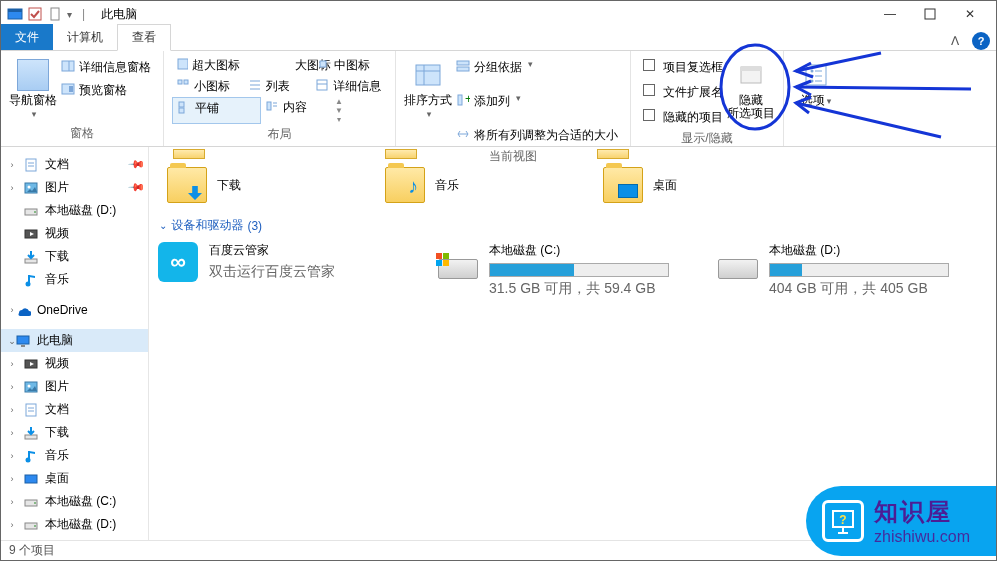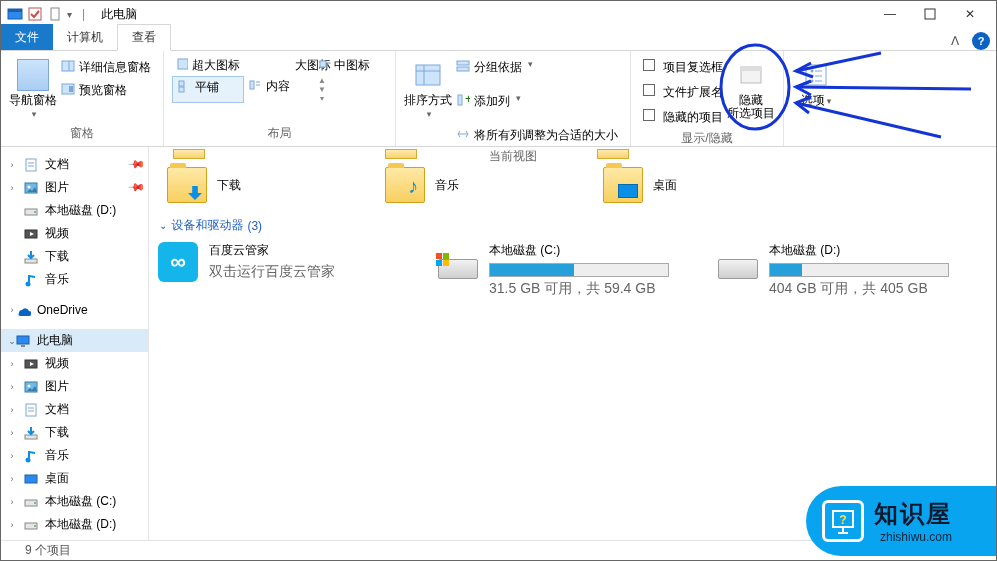--- a/index.html
+++ b/index.html
@@ -66,31 +66,31 @@
   .hdd { width:40px; height:20px; background:linear-gradient(#f2f2f2,#cfcfcf); border:1px solid #999; border-radius:2px; margin-top:14px;}
   .devinfo { flex:1; }
   .devname { margin-bottom:4px; }
   .bar { height:14px; border:1px solid #aaa; background:#eee; position:relative; margin-bottom:3px; width:180px;}
   .barfill { position:absolute; left:0; top:0; bottom:0; background:#26a0da; }
   .devfree { color:#666; font-size:14px;}
   
   .cloud-icon { width:40px; height:40px; background:#13b5ea; border-radius:6px; display:flex; align-items:center; justify-content:center; color:#fff; font-size:22px; font-weight:bold;}
   
   
-  .status { position:absolute; bottom:0; left:0; right:0; height:20px; border-top:1px solid #e4e4e4; display:flex; align-items:center; padding:0 24px; color:#555;}
+  .status { position:absolute; bottom:0; left:0; right:0; height:20px; border-top:1px solid #e4e4e4; display:flex; align-items:center; padding:0 8px; color:#555;}
   
   
   .anno { position:absolute; pointer-events:none; z-index:50; }
   
   
   .watermark { position:absolute; right:0; bottom:4px; width:190px; height:70px; background:#08a4f0; border-radius:40px 0 0 40px; display:flex; align-items:center; gap:10px; padding-left:16px; z-index:40;}
   .watermark .wicon { width:42px; height:42px; border:3px solid #fff; border-radius:6px; display:flex; align-items:center; justify-content:center;}
-  .watermark .wtxt { color:#0f172a; }
+  .watermark .wtxt { color:#4c1d95; }
   .watermark .wtxt .big { font-size:24px; font-weight:bold; letter-spacing:2px;}
-  .watermark .wtxt .small { font-size:12px; text-align:right; opacity:.9;}
+  .watermark .wtxt .small { font-size:16px; text-align:right; opacity:.9;}
 </style>
 </head>
 <body>
 
 <div class="titlebar">
   <div class="left">
     <span class="qat-icon">
       <svg width="16" height="16">
           <rect x="1" y="3" width="14" height="10" fill="#2d89ef" stroke="#1b5fa6"></rect>
           <rect x="1" y="3" width="14" height="3" fill="#1b5fa6"></rect>
@@ -176,21 +176,45 @@
             <span>大图标</span>
           </div>
         <div class="smallrow" style="width:68px;">
             <svg class="micon">
               <rect x="4" y="4" width="6" height="6" fill="#cde4fb" stroke="#7da7d9"></rect>
             </svg>
             <span>中图标</span>
           </div>
       </div>
       <div style="display:flex;">
-        <div class="smallrow sel" style="width:72px;">
+        <div class="smallrow" style="width:72px;">
+            <svg class="micon">
+              <rect x="2" y="2" width="4" height="4" fill="#cde4fb" stroke="#7da7d9"></rect>
+              <rect x="8" y="2" width="4" height="4" fill="#cde4fb" stroke="#7da7d9"></rect>
+            </svg>
+            <span>小图标</span>
+          </div>
+        <div class="smallrow" style="width:68px;">
+            <svg class="micon">
+              <line x1="2" y1="3" x2="12" y2="3" stroke="#7da7d9"></line>
+              <line x1="2" y1="7" x2="12" y2="7" stroke="#7da7d9"></line>
+              <line x1="2" y1="11" x2="12" y2="11" stroke="#7da7d9"></line>
+            </svg>
+            <span>列表</span>
+          </div>
+        <div class="smallrow" style="width:76px;">
+            <svg class="micon">
+              <rect x="2" y="2" width="10" height="10" fill="none" stroke="#7da7d9"></rect>
+              <line x1="2" y1="6" x2="12" y2="6" stroke="#7da7d9"></line>
+            </svg>
+            <span>详细信息</span>
+          </div>
+      </div>
+      <div style="display:flex;">
+        <div class="smallrow sel" style="width:89px;">
             <svg class="micon">
               <rect x="2" y="2" width="5" height="5" fill="#cde4fb" stroke="#7da7d9"></rect>
               <rect x="2" y="8" width="5" height="5" fill="#cde4fb" stroke="#7da7d9"></rect>
             </svg>
             <span>平铺</span>
           </div>
         <div class="smallrow" style="width:68px;">
             <svg class="micon">
               <rect x="2" y="3" width="4" height="8" fill="#cde4fb" stroke="#7da7d9"></rect>
               <line x1="8" y1="4" x2="12" y2="4" stroke="#7da7d9"></line>

